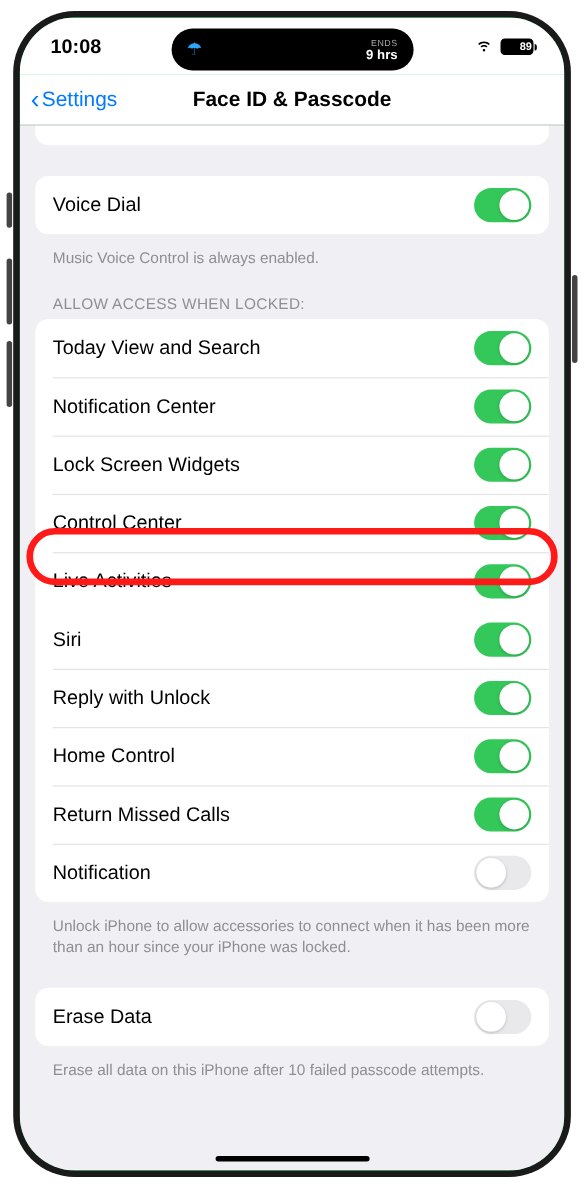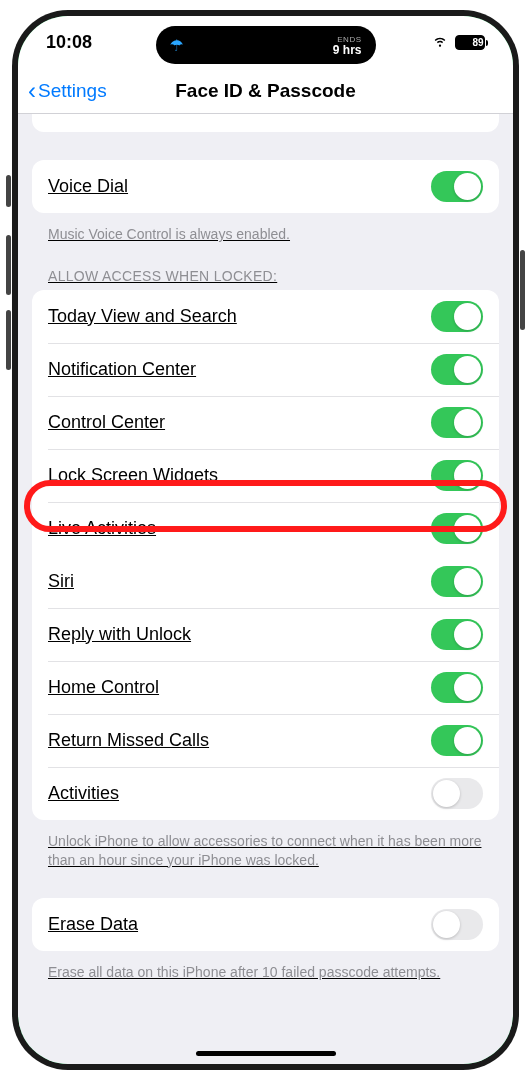--- a/index.html
+++ b/index.html
@@ -92,21 +92,20 @@
   .nav-title {
     width: 100%; text-align: center;
     font-weight: 600; font-size: 19px;
   }
 
   .content {
     background: #efeff4;
     height: calc(100% - 98px);
     overflow-y: hidden;
     padding: 0;
-    text-decoration: underline;
   }
   .peek {
     height: 18px; background: #fff;
     margin: 0 14px;
     border-bottom-left-radius: 12px;
     border-bottom-right-radius: 12px;
   }
 
   .group {
     background: #fff;
@@ -229,28 +228,28 @@
       <div class="group" id="allow-group" style="position:relative;">
           <div class="row">
             <div class="row-label">Today View and Search</div>
             <div class="toggle on"></div>
           </div>
           <div class="row">
             <div class="row-label">Notification Center</div>
             <div class="toggle on"></div>
           </div>
           <div class="row">
+            <div class="row-label">Lock Screen Widgets</div>
+            <div class="toggle on"></div>
+          </div>
+          <div class="row">
             <div class="row-label">Control Center</div>
             <div class="toggle on"></div>
           </div>
           <div class="row">
-            <div class="row-label">Lock Screen Widgets</div>
-            <div class="toggle on"></div>
-          </div>
-          <div class="row">
             <div class="row-label">Live Activities</div>
             <div class="toggle on"></div>
           </div>
           <div class="highlight-ring" style="top: 190px; left: -8px; right: -8px; height: 52px;"></div>
           <div class="row">
             <div class="row-label">Siri</div>
             <div class="toggle on"></div>
           </div>
           <div class="row">
             <div class="row-label">Reply with Unlock</div>
@@ -258,21 +257,21 @@
           </div>
           <div class="row">
             <div class="row-label">Home Control</div>
             <div class="toggle on"></div>
           </div>
           <div class="row">
             <div class="row-label">Return Missed Calls</div>
             <div class="toggle on"></div>
           </div>
           <div class="row">
-            <div class="row-label">Activities</div>
+            <div class="row-label">Notification</div>
             <div class="toggle off"></div>
           </div>
         </div>
       <div class="footer-text">Unlock iPhone to allow accessories to connect when it has been more than an hour since your iPhone was locked.</div>
 
       <div class="group group-mt">
         <div class="row">
           <div class="row-label">Erase Data</div>
           <div class="toggle off"></div>
         </div>

